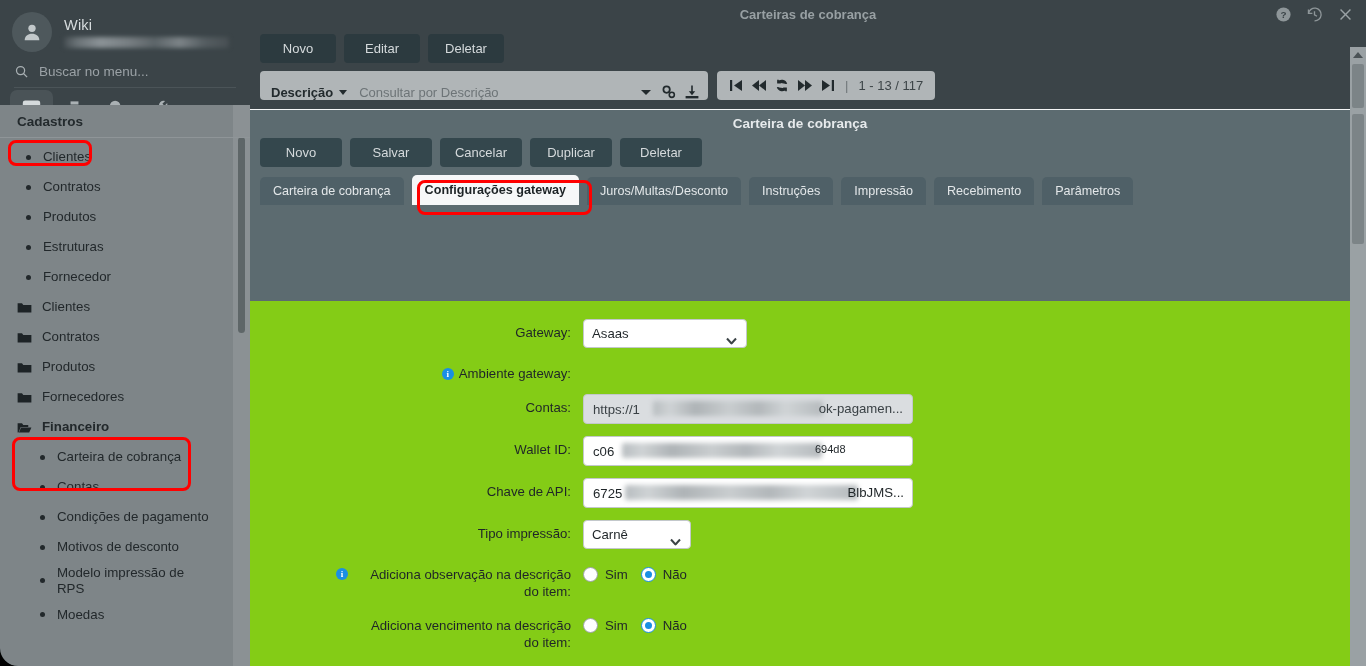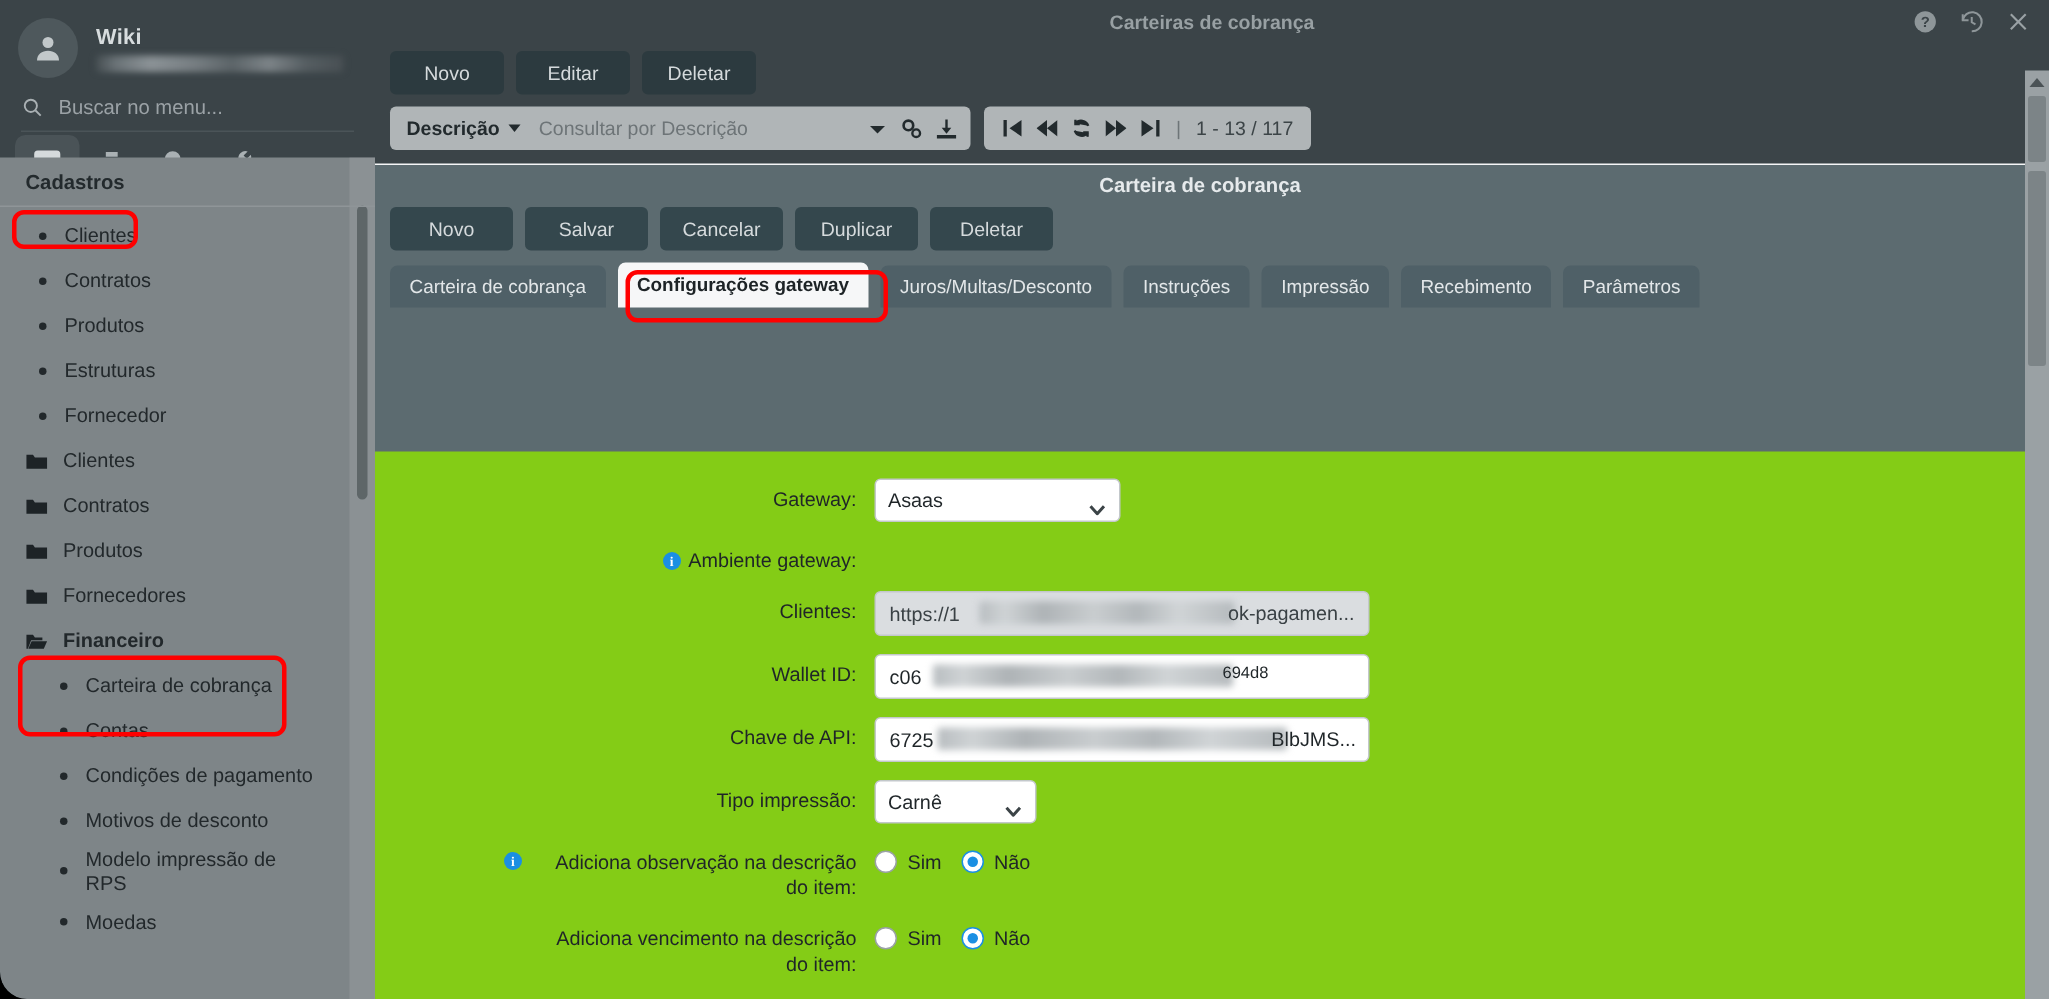--- a/index.html
+++ b/index.html
@@ -16,21 +16,21 @@
     overflow:hidden;
   }
   .side-top{ height:105px; background:#3b4448; position:relative; }
   .avatar-row{ display:flex; align-items:center; padding:12px 12px 0 12px; }
   .avatar{
     width:40px;height:40px;border-radius:50%;background:#4e585c;
     display:flex;align-items:center;justify-content:center;flex:0 0 40px;
   }
   .avatar svg{ width:22px;height:22px;fill:#c2c8ca; }
   .user-block{ margin-left:12px; flex:1; }
-  .user-name{ color:#d7dcde; font-size:14.5px; font-weight:bold; letter-spacing:.2px; }
+  .user-name{ color:#d7dcde; font-size:14.5px; font-weight:normal; letter-spacing:.2px; }
   .user-sub{
     margin-top:4px; height:11px; width:165px; border-radius:2px;
     background:linear-gradient(90deg,#474f53 0%,#6a7276 8%,#8b9296 22%,#767d81 40%,#5c6468 55%,#7c8387 70%,#555d61 85%,#484f53 100%);
     filter:blur(2.2px);
   }
   .search-row{
     display:flex;align-items:center; margin:12px 14px 0 14px; padding-bottom:8px;
     border-bottom:1px solid #4b5458;
   }
   .search-row svg{ width:15px;height:15px;stroke:#a9b0b3;fill:none;stroke-width:2; }
@@ -105,22 +105,22 @@
     background:#3b4448; padding:6px 10px 9px 10px;
   }
   .btnrow{ display:flex; gap:8px; margin-bottom:8px; }
   .dbtn{
     background:#2c3a3f; color:#d5dadc; border:none; border-radius:4px;
     font-family:inherit; font-size:13px; padding:0 14px; height:29px;
     min-width:76px; cursor:pointer;
   }
   .filterrow{ display:flex; gap:9px; align-items:center; }
   .filterbox{
-    background:#b0b5b7; border-radius:4px; height:29px; width:387px;
-    display:flex; align-items:center; padding:0 8px 0 11px;
+    background:#b0b5b7; border-radius:4px; height:29px; width:448px;
+    display:flex; align-items:flex-end; padding:0 8px 0 11px;
   }
   .filter-field{ color:#222a2d; font-size:13px; font-weight:bold; display:flex;align-items:center;gap:6px;cursor:pointer; }
   .caret{ width:0;height:0;border-left:4.5px solid transparent;border-right:4.5px solid transparent;border-top:5px solid #222a2d; }
   .filter-input{
     flex:1; border:none;outline:none;background:transparent;
     font-family:inherit;font-size:13px;color:#5c6366; margin-left:12px;
   }
   .filter-input::placeholder{ color:#6d7477; }
   .fi-ico{ display:flex;align-items:center;margin-left:7px;cursor:pointer; }
   .fi-ico svg{ width:16px;height:16px;fill:#222a2d; }
@@ -525,21 +525,21 @@
 
         <div class="frow">
           <div class="flabel">
             <span class="info-i">i</span>
             <span>Ambiente gateway:</span>
           </div>
         </div>
 
 
         <div class="frow">
-          <div class="flabel">Clientes:</div>
+          <div class="flabel">Contas:</div>
           <div class="fctl redacted-wrap">
             <input class="txt ro" readonly="" style="width: 330px;" value="https://1">
             <span class="redact" style="left:70px;width:170px;"></span>
             <span style="position:absolute;right:10px;top:7px;font-size:13.2px;color:#3a4145;">ok-pagamen...</span>
           </div>
         </div>
 
         <div class="frow">
           <div class="flabel">Wallet ID:</div>
           <div class="fctl redacted-wrap">

